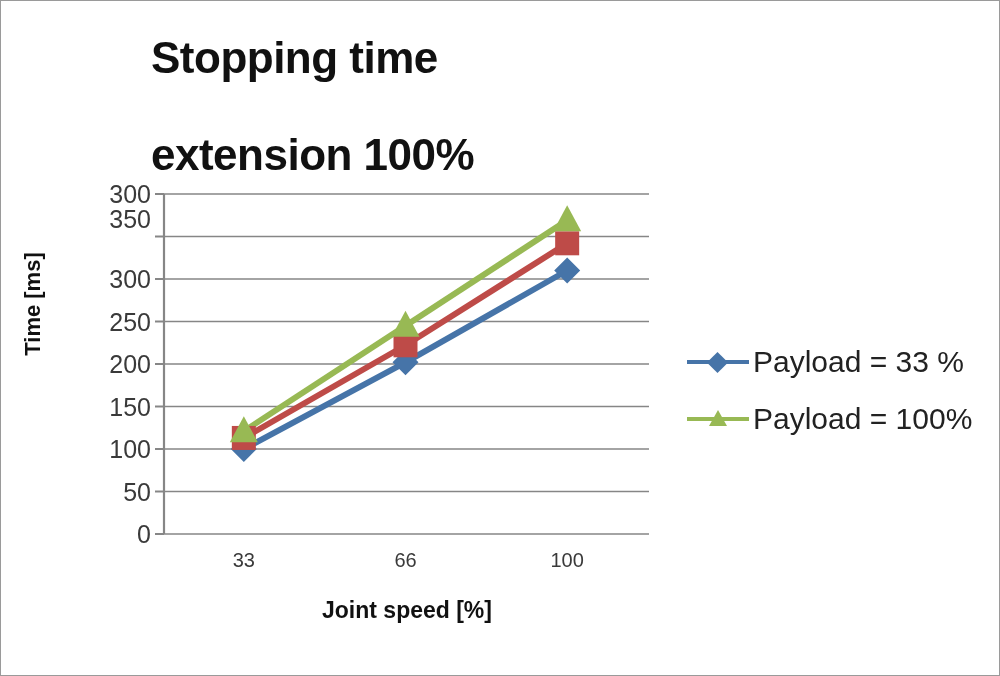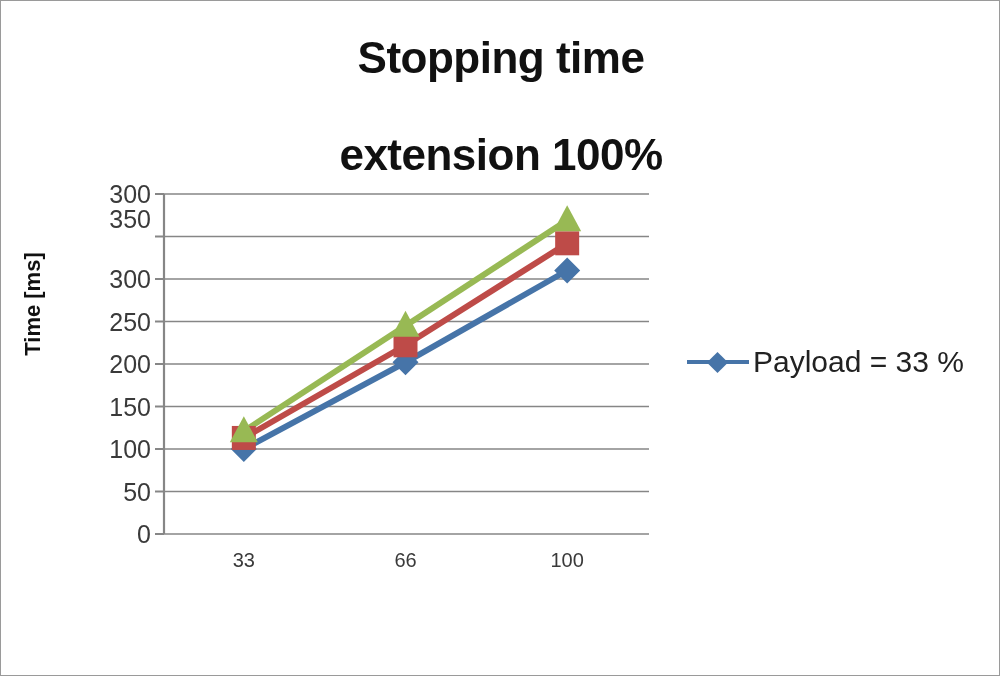--- a/index.html
+++ b/index.html
@@ -19,21 +19,21 @@
     box-sizing: border-box;
     overflow: hidden;
   }
 
   
   #chart-title {
     position: absolute;
     left: 150px;
     top: 28px;
     width: 700px;
-    text-align: center;
+    text-align: left;
     font-weight: bold;
     font-size: 44px;
     line-height: 1.30;
     color: #111111;
     letter-spacing: -0.5px;
   }
   #chart-title .line1 { display: block; }
   #chart-title .line2 { display: block; margin-top: 40px; }
 
   
@@ -216,24 +216,32 @@
       <div class="y-tick-label" style="top: 533px;">0</div>
     </div>
 
   <div id="x-tick-labels">
       <div class="x-tick-label" style="left: 79.8333px;">33</div>
       <div class="x-tick-label" style="left: 241.5px;">66</div>
       <div class="x-tick-label" style="left: 403.167px;">100</div>
     </div>
 
   <div id="y-axis-title">Time [ms]</div>
+  <div id="x-axis-title">Joint speed [%]</div>
 
   <div id="legend">
       <div class="legend-row">
         <span class="legend-key">
           <span class="legend-line" style="background: rgb(70, 116, 168);"></span>
           <span class="legend-marker marker-diamond" style="background: rgb(70, 116, 168);"></span>
         </span>
         <span class="legend-label">Payload = 33 %</span>
       </div>
+      <div class="legend-row">
+        <span class="legend-key">
+          <span class="legend-line" style="background: rgb(152, 185, 84);"></span>
+          <span class="legend-marker marker-triangle" style="border-bottom: 16px solid rgb(152, 185, 84);"></span>
+        </span>
+        <span class="legend-label">Payload =  100%</span>
+      </div>
     </div>
 
 </div>
 
 </body></html>

